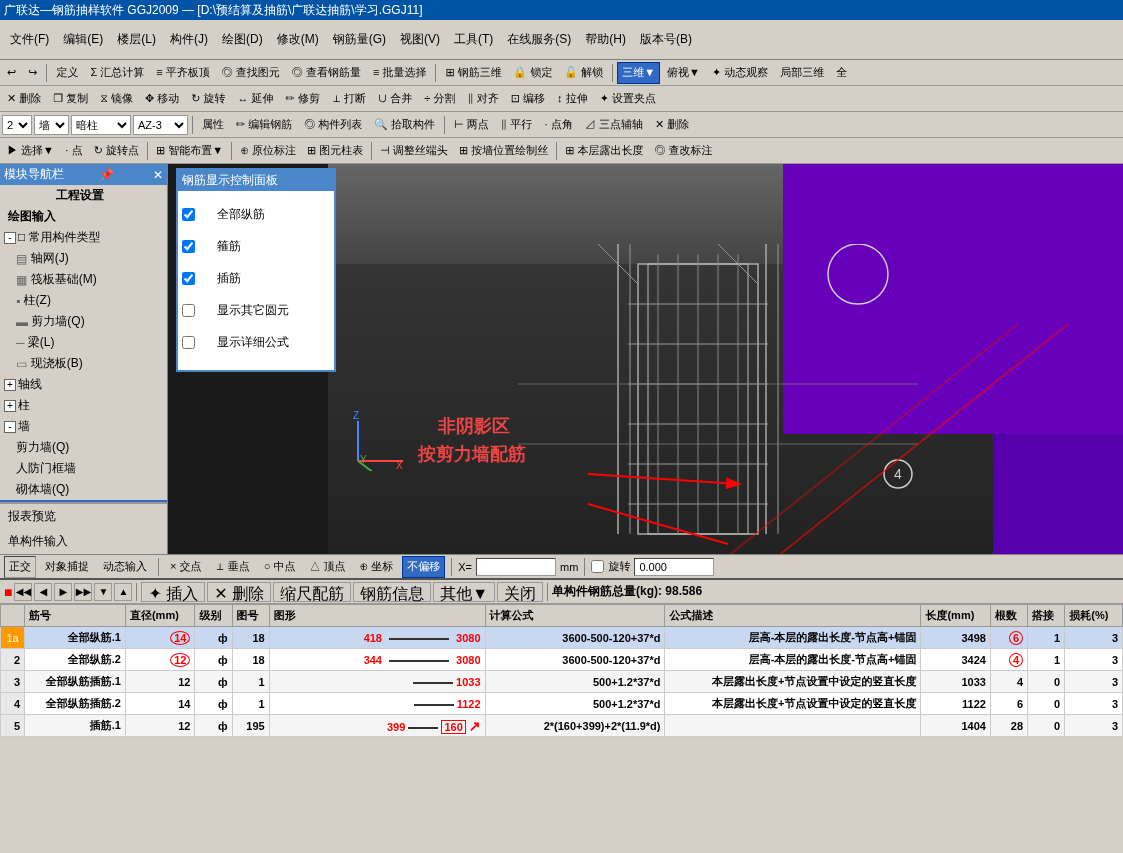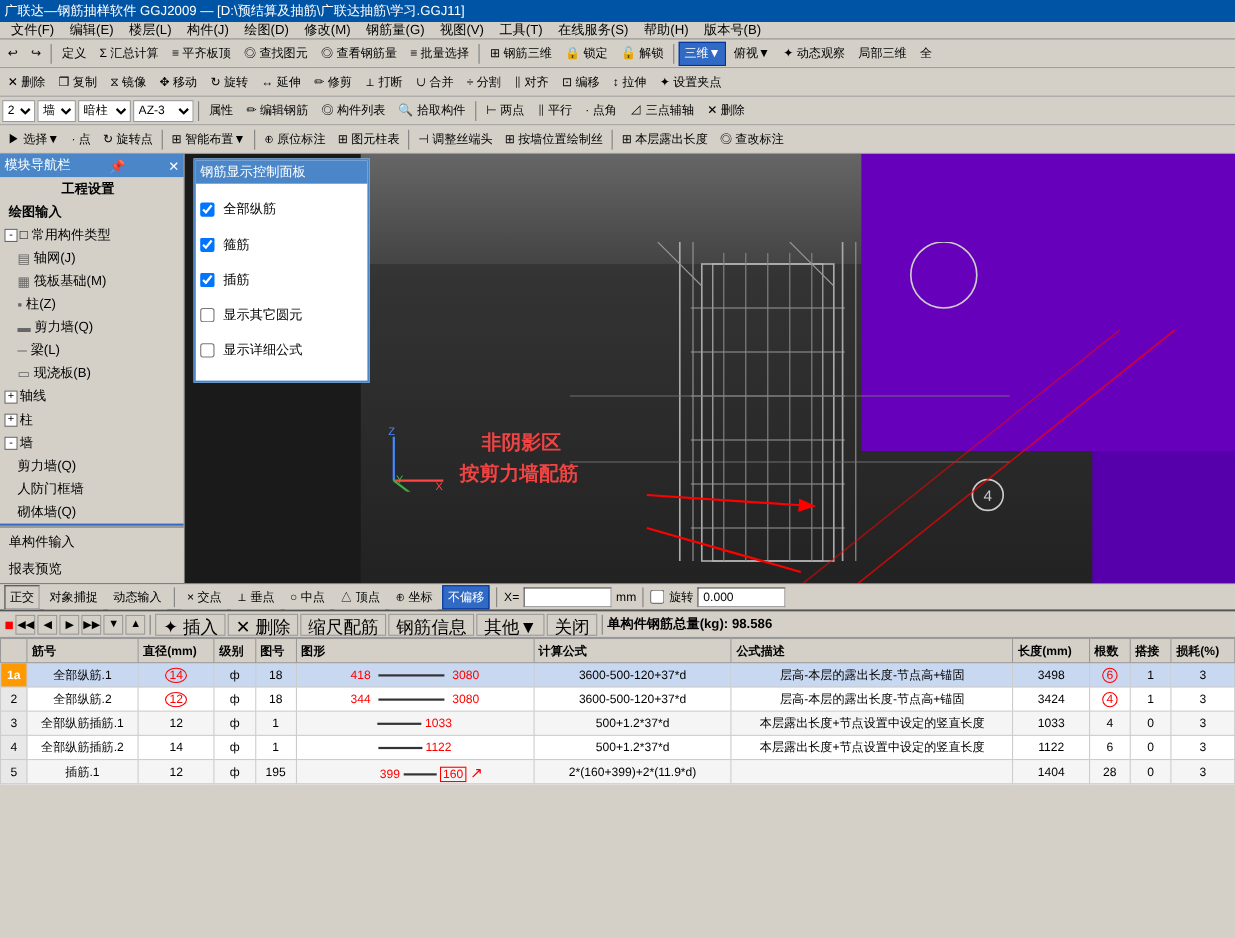--- a/index.html
+++ b/index.html
@@ -2,21 +2,21 @@
 <html><head>
   <meta charset="utf-8">
   <style>
     * { margin: 0; padding: 0; box-sizing: border-box; }
     body { width: 1123px; height: 853px; font-family: SimSun, '宋体', sans-serif; font-size: 12px; background: #d4d0c8; overflow: hidden; }
     
     
     .title-bar { background: #0054a6; color: white; height: 20px; display: flex; align-items: center; padding: 0 4px; font-size: 12px; }
     
     
-    .menu-bar { background: #d4d0c8; height: 16px; display: flex; align-items: center; border-bottom: 1px solid #808080; padding: 0 4px; gap: 2px; }
+    .menu-bar { background: #d4d0c8; height: 40px; display: flex; align-items: center; border-bottom: 1px solid #808080; padding: 0 4px; gap: 2px; }
     .menu-item { padding: 2px 6px; font-size: 12px; cursor: pointer; white-space: nowrap; }
     
     
     .toolbar-row { background: #d4d0c8; height: 26px; display: flex; align-items: center; padding: 0 2px; border-bottom: 1px solid #999; gap: 2px; }
     .toolbar-btn { background: #d4d0c8; border: 1px solid transparent; padding: 1px 4px; font-size: 11px; cursor: pointer; white-space: nowrap; height: 22px; display: flex; align-items: center; }
     .toolbar-btn.active { background: #316ac5; color: white; border: 1px solid #003399; }
     .toolbar-separator { width: 1px; height: 18px; background: #808080; margin: 0 2px; }
     .toolbar-select { height: 20px; font-size: 11px; background: white; border: 1px solid #999; }
     
     
@@ -32,34 +32,34 @@
     .tree-indent1 { padding-left: 16px; }
     .sidebar-bottom { border-top: 2px solid #999; }
     .sidebar-bottom-btn { padding: 4px 8px; font-size: 12px; cursor: pointer; background: #d4d0c8; border: none; width: 100%; text-align: left; display: block; }
     
     
     .canvas-area { flex: 1; background: #1a1a1a; position: relative; overflow: hidden; }
     
     
     .rebar-panel { position: absolute; top: 4px; left: 8px; background: white; border: 2px solid #4a86c8; padding: 4px; width: 160px; z-index: 10; }
     .rebar-panel-title { background: #4a86c8; color: white; padding: 2px 4px; font-size: 12px; margin: -4px -4px 4px -4px; }
-    .rebar-checkbox { display: flex; align-items: center; gap: 8px; font-size: 12px; margin: 15px 0; }
+    .rebar-checkbox { display: flex; align-items: center; gap: 22px; font-size: 12px; margin: 15px 0; }
     
     
     .status-bar { background: #d4d0c8; height: 24px; display: flex; align-items: center; padding: 0 4px; border-top: 1px solid #808080; font-size: 11px; gap: 4px; }
     
     
     .bottom-panel { height: 200px; border-top: 2px solid #555; display: flex; flex-direction: column; }
     .bottom-toolbar { background: #d4d0c8; height: 24px; display: flex; align-items: center; padding: 0 4px; gap: 2px; border-bottom: 1px solid #999; }
     .bottom-btn { padding: 1px 6px; font-size: 16px; cursor: pointer; background: #d4d0c8; border: 1px solid #999; height: 20px; }
     
     
     .data-table { width: 100%; border-collapse: collapse; font-size: 11px; background: white; }
     .data-table th { background: #d4d0c8; border: 1px solid #999; padding: 2px 4px; text-align: left; white-space: nowrap; height: 22px; }
-    .data-table td { border: 1px solid #ccc; padding: 2px 4px; text-align: center; white-space: nowrap; height: 22px; }
+    .data-table td { border: 1px solid #ccc; padding: 2px 4px; text-align: right; white-space: nowrap; height: 22px; font-weight: bold; }
     .data-table tr:nth-child(odd) { background: #f5f5f5; }
     .data-table tr:nth-child(even) { background: #fff; }
     .data-table tr.selected td { background: #c8d8f0; }
     .row-num { background: #e8e8e8; width: 24px; }
     .row-label { background: #ffe0a0; color: #cc5500; font-weight: bold; width: 20px; }
     .circle-val { display: inline-block; border: 1px solid red; border-radius: 50%; padding: 0 3px; color: red; }
     
     .toolbar-row2 { background: #d4d0c8; height: 26px; display: flex; align-items: center; padding: 0 2px; border-bottom: 1px solid #999; gap: 1px; flex-wrap: nowrap; overflow: hidden; }
     
     .canvas-label { position: absolute; color: #e44; font-size: 18px; font-weight: bold; line-height: 1.4; }
@@ -127,21 +127,21 @@
   <button class="toolbar-btn">÷ 分割</button>
   <button class="toolbar-btn">∥ 对齐</button>
   <button class="toolbar-btn">⊡ 编移</button>
   <button class="toolbar-btn">↕ 拉伸</button>
   <button class="toolbar-btn">✦ 设置夹点</button>
 </div>
 
 <div class="toolbar-row">
   <select class="toolbar-select" style="width:30px;"><option>2</option></select>
   <select class="toolbar-select" style="width:35px;"><option>墙</option></select>
-  <select class="toolbar-select" style="width:48px;"><option>暗柱</option></select>
+  <select class="toolbar-select" style="width:60px;"><option>暗柱</option></select>
   <select class="toolbar-select" style="width:55px;"><option>AZ-3</option></select>
   <div class="toolbar-separator"></div>
   <button class="toolbar-btn">属性</button>
   <button class="toolbar-btn">✏ 编辑钢筋</button>
   <button class="toolbar-btn">◎ 构件列表</button>
   <button class="toolbar-btn">🔍 拾取构件</button>
   <div class="toolbar-separator"></div>
   <button class="toolbar-btn">⊢ 两点</button>
   <button class="toolbar-btn">∥ 平行</button>
   <button class="toolbar-btn">· 点角</button>
@@ -213,22 +213,22 @@
         <span class="tree-expand">-</span>
         <span>墙</span>
       </div>
       <div class="tree-node tree-indent1">剪力墙(Q)</div>
       <div class="tree-node tree-indent1">人防门框墙</div>
       <div class="tree-node tree-indent1">砌体墙(Q)</div>
       <div class="tree-node tree-indent1 selected" style="background:#316ac5; color:white;">暗柱(Z)</div>
 
     </div>
     <div class="sidebar-bottom">
+      <button class="sidebar-bottom-btn">报表预览</button>
       <button class="sidebar-bottom-btn">单构件输入</button>
-      <button class="sidebar-bottom-btn">报表预览</button>
     </div>
   </div>
 
   <div class="canvas-area">
 
     <div class="rebar-panel">
       <div class="rebar-panel-title">钢筋显示控制面板</div>
       <div class="rebar-checkbox">
         <input type="checkbox" checked="" style=""> 
           <span>全部纵筋</span>
@@ -383,21 +383,21 @@
           <th style="min-width:200px;">公式描述</th>
           <th>长度(mm)</th>
           <th>根数</th>
           <th>搭接</th>
           <th>损耗(%)</th>
         </tr>
       </thead>
       <tbody>
 
         <tr class="selected">
-          <td class="row-label" style="background:#ff9900; color:white; font-weight:bold; text-align:center;">1a</td>
+          <td class="row-label" style="background:#ff9900; color:white; font-weight:normal; text-align:center;">1a</td>
           <td>全部纵筋.1</td>
           <td><span class="circle-val">14</span></td>
           <td>ф</td>
           <td>18</td>
           <td>
             <span style="color:red; font-size:11px;">418</span>
             <span style="display:inline-block; width:60px; border-top:2px solid #333; vertical-align:middle; margin:0 4px;"></span>
             <span style="color:red; font-size:11px;">3080</span>
           </td>
           <td>3600-500-120+37*d</td>

